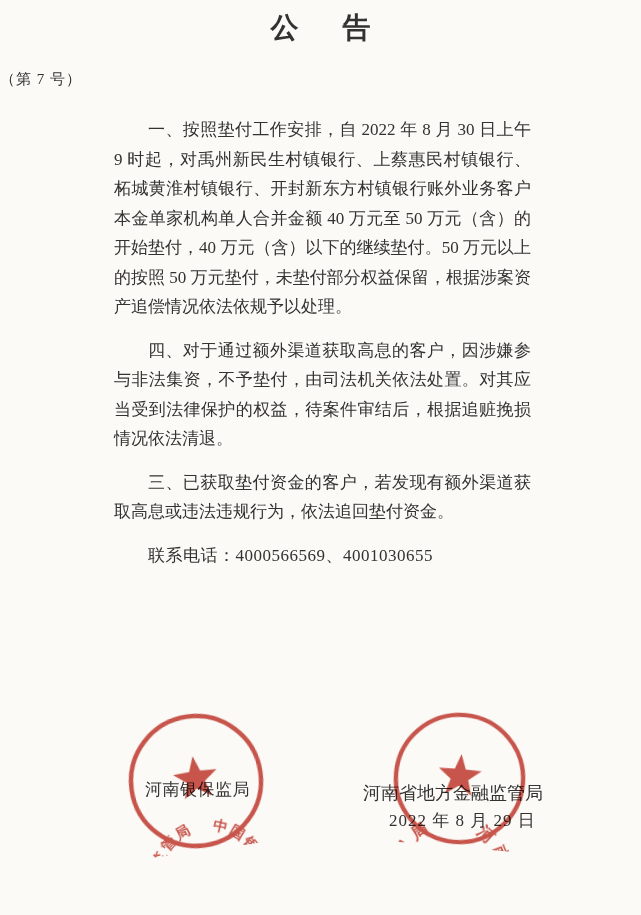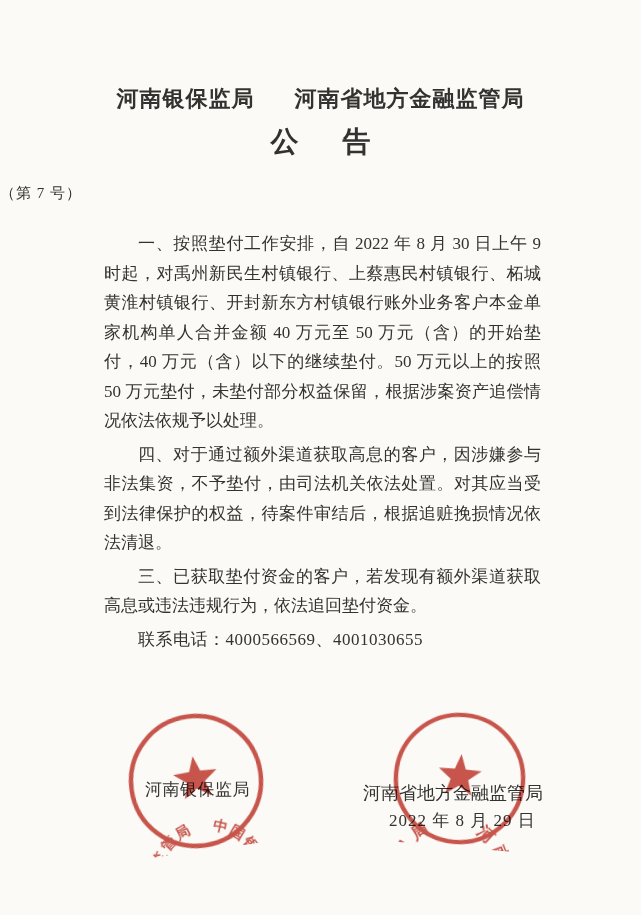--- a/index.html
+++ b/index.html
@@ -39,21 +39,21 @@
     letter-spacing: 1px;
   }
   
   .doc-body {
     margin: 26px 96px 0 100px;
     font-size: 17px;
     line-height: 29.5px;
     text-align: justify;
   }
   .doc-body p {
-    margin: 4px;
+    margin: 14px;
     padding: 0;
     text-indent: 2em;
   }
   .doc-body .contact-line {
     text-align: left;
     text-indent: 2em;
     letter-spacing: 0.5px;
   }
   
   .sig-name-left {
@@ -88,23 +88,20 @@
   .seal text {
     font-family: "Liberation Serif", "DejaVu Serif", serif;
     font-weight: bold;
   }
 </style>
 </head>
 <body>
 
 <div class="page">
 
-  <div class="title-line1">
-    <span class="agency-left">河南银保监局</span><span class="agency-right">河南省地方金融监管局</span>
-  </div>
   <div class="title-line2">
     <span class="announce-char-1">公</span><span class="announce-char-2">告</span>
   </div>
   <div class="issue-number">（第 7 号）</div>
 
   <div class="doc-body">
     <p>一、按照垫付工作安排，自 2022 年 8 月 30 日上午 9 时起，对禹州新民生村镇银行、上蔡惠民村镇银行、柘城黄淮村镇银行、开封新东方村镇银行账外业务客户本金单家机构单人合并金额 40 万元至 50 万元（含）的开始垫付，40 万元（含）以下的继续垫付。50 万元以上的按照 50 万元垫付，未垫付部分权益保留，根据涉案资产追偿情况依法依规予以处理。</p>
     <p>四、对于通过额外渠道获取高息的客户，因涉嫌参与非法集资，不予垫付，由司法机关依法处置。对其应当受到法律保护的权益，待案件审结后，根据追赃挽损情况依法清退。</p>
     <p>三、已获取垫付资金的客户，若发现有额外渠道获取高息或违法违规行为，依法追回垫付资金。</p>
     <p class="contact-line">联系电话：4000566569、4001030655</p>

